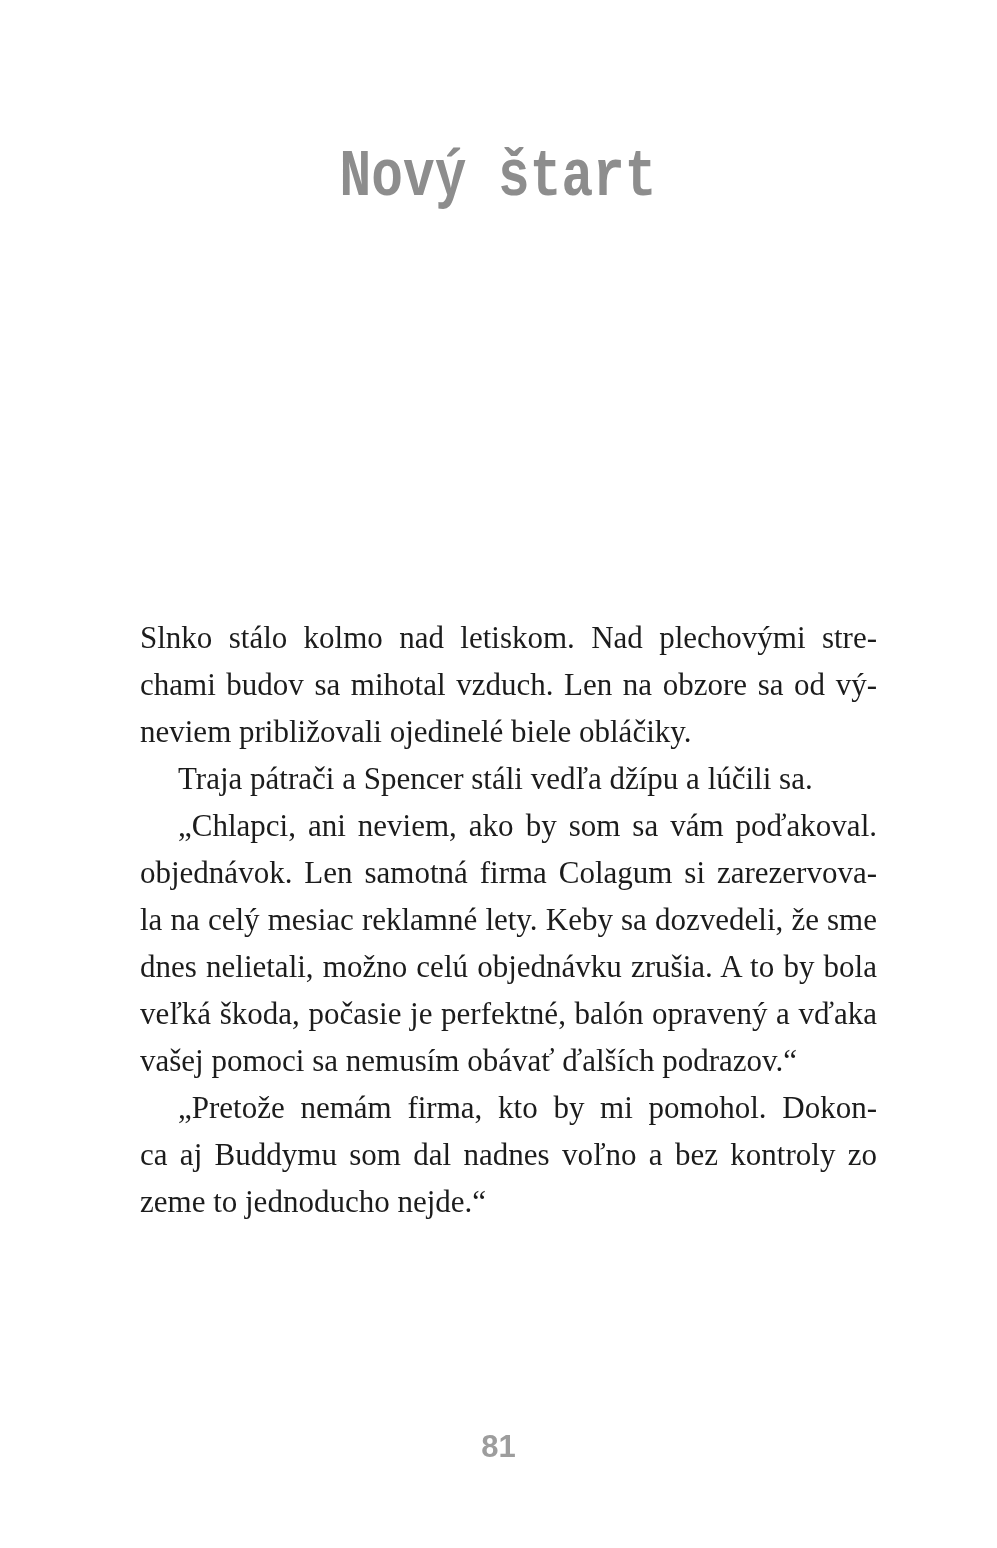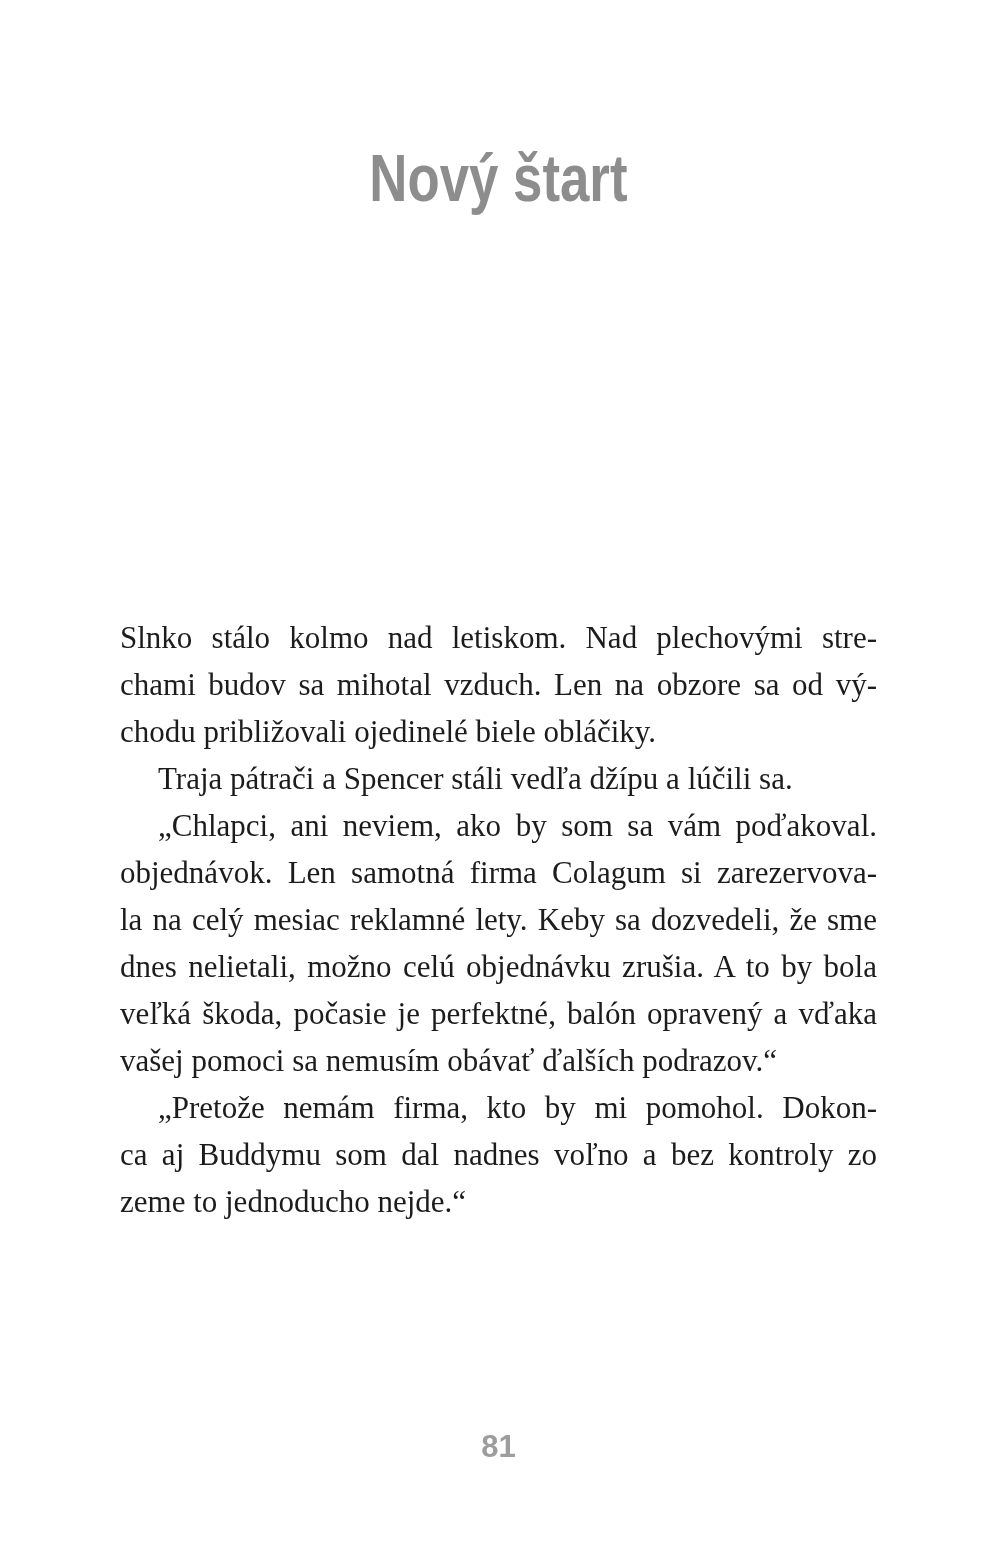--- a/index.html
+++ b/index.html
@@ -15,21 +15,21 @@
     overflow: hidden;
     font-family: "Liberation Serif", serif;
   }
   .chapter-title {
     position: absolute;
     top: 145px;
     left: 0;
     right: 0;
     margin: 0;
     text-align: center;
-    font-family: Liberation Sans, sans-serif;
+    font-family: Liberation Mono, monospace;
     font-weight: bold;
     font-size: 66px;
     line-height: 1;
     color: #8d8d8d;
     white-space: nowrap;
   }
   .title-scale {
     display: inline-block;
     transform: scaleX(0.8);
     transform-origin: 50% 50%;
@@ -42,20 +42,21 @@
     color: #1c1c1c;
     font-size: 31px;
     line-height: 47px;
   }
   .line {
     height: 47px;
     overflow: hidden;
     text-align: justify;
     text-align-last: left;
     white-space: normal;
+    margin-left: 20px;
   }
   .line.j {
     text-align-last: justify;
   }
   .line.indent {
     text-indent: 38px;
   }
   .page-num {
     position: absolute;
     top: 1412px;
@@ -72,21 +73,21 @@
 </head>
 <body>
 
 <div class="page">
 
   <h1 class="chapter-title"><span class="title-scale">Nový štart</span></h1>
 
   <div class="text-block">
     <div class="line j">Slnko stálo kolmo nad letiskom. Nad plechovými stre-</div>
     <div class="line j">chami budov sa mihotal vzduch. Len na obzore sa od vý-</div>
-    <div class="line">chodu približovali ojedinelé biele obláčiky.</div>
+    <div class="line">neviem približovali ojedinelé biele obláčiky.</div>
     <div class="line indent">Traja pátrači a Spencer stáli vedľa džípu a lúčili sa.</div>
     <div class="line indent j">„Chlapci, ani neviem, ako by som sa vám poďakoval.</div>
     <div class="line j">objednávok. Len samotná firma Colagum si zarezervova-</div>
     <div class="line j">la na celý mesiac reklamné lety. Keby sa dozvedeli, že sme</div>
     <div class="line j">dnes nelietali, možno celú objednávku zrušia. A to by bola</div>
     <div class="line j">veľká škoda, počasie je perfektné, balón opravený a vďaka</div>
     <div class="line">vašej pomoci sa nemusím obávať ďalších podrazov.“</div>
     <div class="line indent j">„Pretože nemám firma, kto by mi pomohol. Dokon-</div>
     <div class="line j">ca aj Buddymu som dal nadnes voľno a bez kontroly zo</div>
     <div class="line">zeme to jednoducho nejde.“</div>

